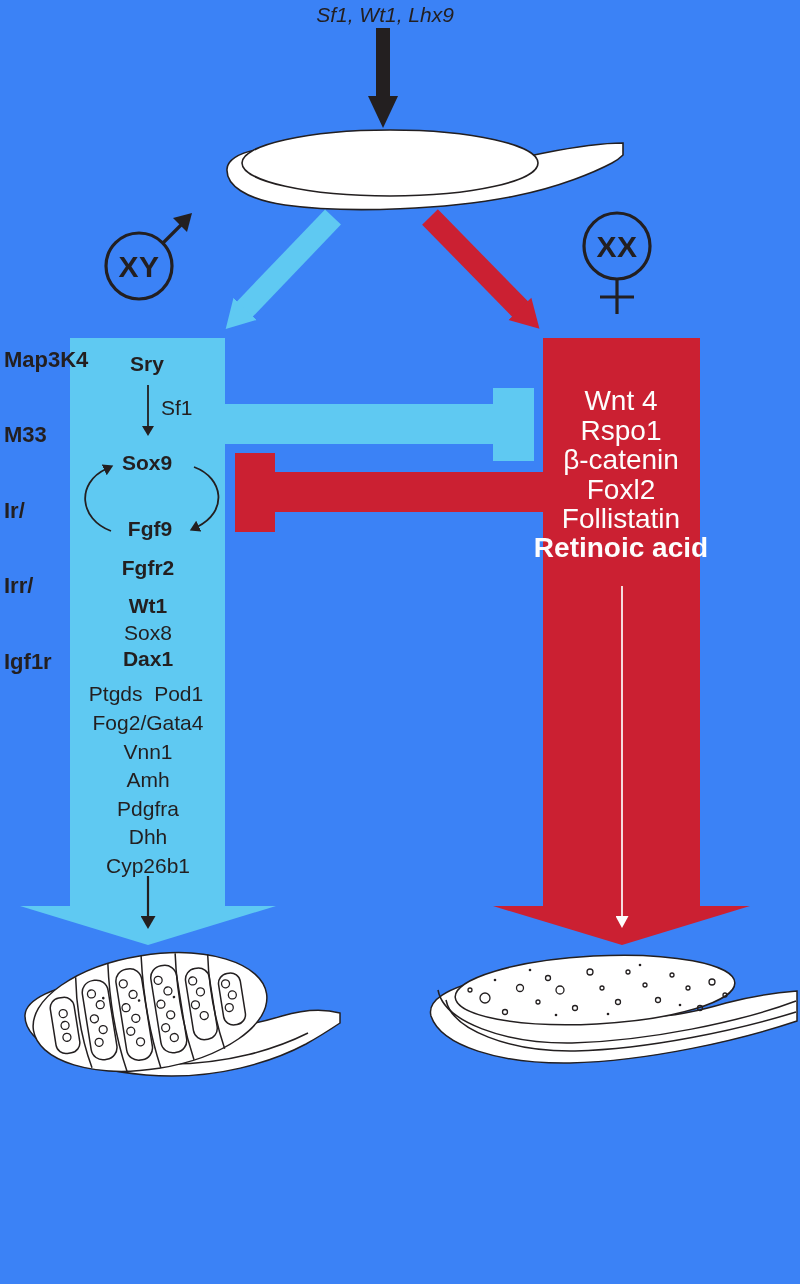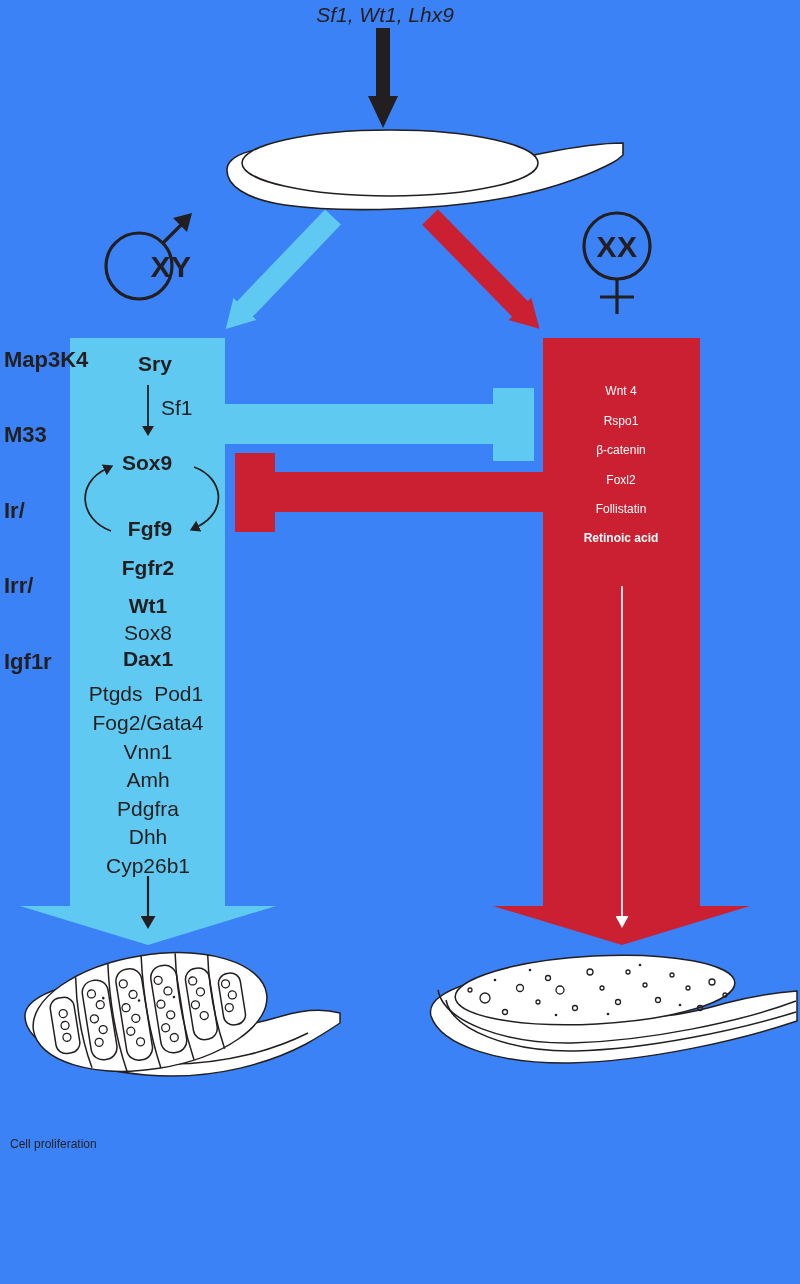--- a/index.html
+++ b/index.html
@@ -7,21 +7,21 @@
     position:relative;width:800px;height:1284px;background:#3b82f6;
     font-family:"Liberation Sans", sans-serif;color:#231F20;overflow:hidden;
   }
   .layer{position:absolute;left:0;top:0;width:800px;height:1284px;}
   .txt{position:absolute;white-space:pre;line-height:1.15;}
   .cx{transform:translateX(-50%);}
   .cc{transform:translate(-50%,-50%);}
   .italic{font-style:italic;}
   .b{font-weight:bold;}
   .sz21{font-size:21px;}
-  .sz20{font-size:12px;}
+  .sz20{font-size:28px;}
   .sz22{font-size:22px;}
   .karyo{font-size:30px;font-weight:bold;letter-spacing:0.5px;}
   .white{color:#FDFDFD;}
   .reg-list div{height:25px;}
   .outcomes div{height:37.7px;}
 </style>
 </head>
 <body>
 
 <div class="figure">
@@ -187,32 +187,32 @@
           <circle cx="680" cy="1005" r="1.3"></circle>
           <circle cx="530" cy="970" r="1.3"></circle>
       </g>
     </g>
   </svg>
 
   <div class="layer">
 
     <div class="txt italic sz21 cx" style="left:385px;top:3px;">Sf1, Wt1, Lhx9</div>
 
-    <div class="txt karyo cc" style="left:139px;top:267px;margin-left:32px;">XY</div>
+    <div class="txt karyo cc" style="left:139px;top:267px;">XY</div>
     <div class="txt karyo cc" style="left:617px;top:247px;">XX</div>
 
     <div class="txt sz22 b reg-list" style="left:4px;top:296px;">
       <div>Map3K4</div>
       <div>M33</div>
       <div>Ir/</div>
       <div>Irr/</div>
       <div>Igf1r</div>
     </div>
 
-    <div class="txt sz21 b cx" style="left:155px;top:352px;">Sry</div>
+    <div class="txt sz21 b cx" style="left:147px;top:352px;">Sry</div>
     <div class="txt sz21" style="left:161px;top:396px;">Sf1</div>
     <div class="txt sz21 b cx" style="left:147px;top:451px;">Sox9</div>
     <div class="txt sz21 b cx" style="left:150px;top:517px;">Fgf9</div>
     <div class="txt sz21 b cx" style="left:148px;top:556px;">Fgfr2</div>
     <div class="txt sz21 b cx" style="left:148px;top:594px;">Wt1</div>
     <div class="txt sz21 cx" style="left:148px;top:621px;">Sox8</div>
     <div class="txt sz21 b cx" style="left:148px;top:647px;">Dax1</div>
     <div class="txt sz21 cx" style="left:146px;top:682px;">Ptgds  Pod1</div>
     <div class="txt sz21 cx" style="left:148px;top:711px;">Fog2/Gata4</div>
     <div class="txt sz21 cx" style="left:148px;top:740px;">Vnn1</div>
@@ -222,21 +222,20 @@
     <div class="txt sz21 cx" style="left:148px;top:854px;">Cyp26b1</div>
 
     <div class="txt sz20 white cx" style="left:621px;top:385px;">Wnt 4</div>
     <div class="txt sz20 white cx" style="left:621px;top:415px;">Rspo1</div>
     <div class="txt sz20 white cx" style="left:621px;top:444px;">β-catenin</div>
     <div class="txt sz20 white cx" style="left:621px;top:474px;">Foxl2</div>
     <div class="txt sz20 white cx" style="left:621px;top:503px;">Follistatin</div>
     <div class="txt sz20 white cx" style="left:621px;top:532px;font-weight:bold;">Retinoic acid</div>
 
     <div class="txt sz20 outcomes" style="left:10px;top:1110px;">
-      <div>Cell proliferation</div>
       
       
       
     </div>
     <div class="txt sz20 outcomes" style="left:443px;top:1110px;">
     </div>
 
   </div>
 </div>
 

